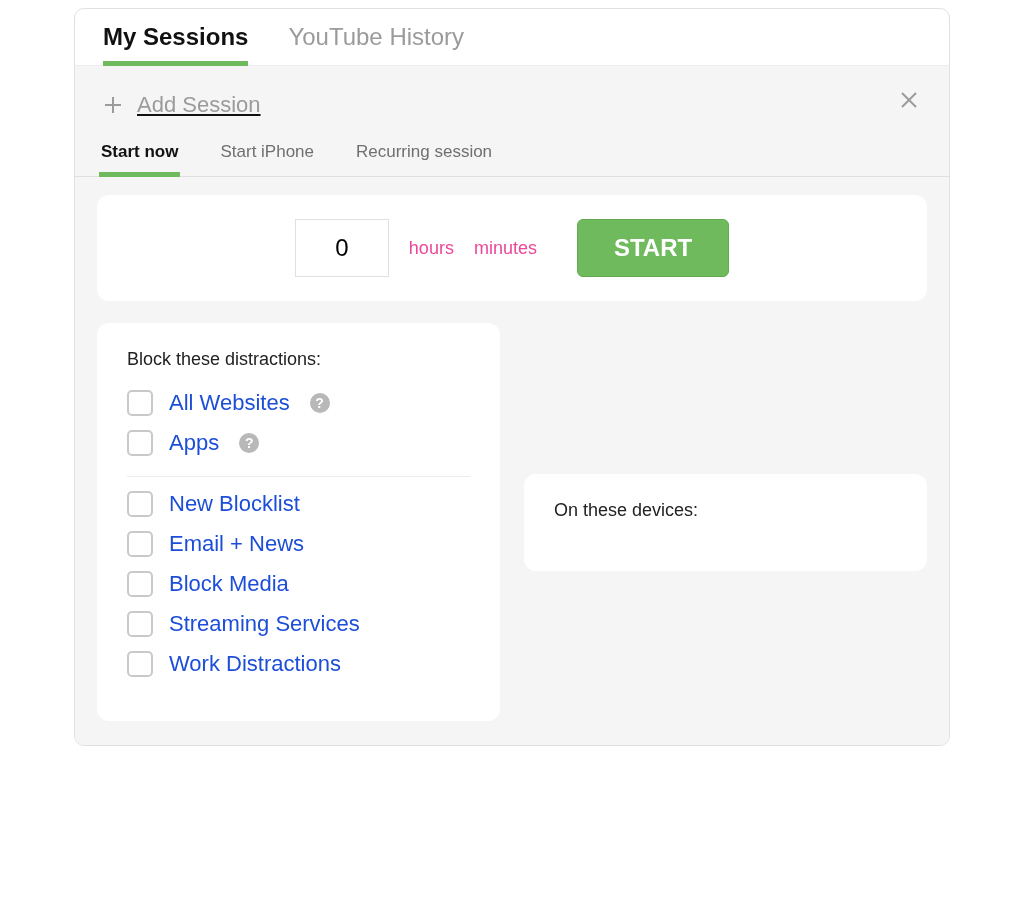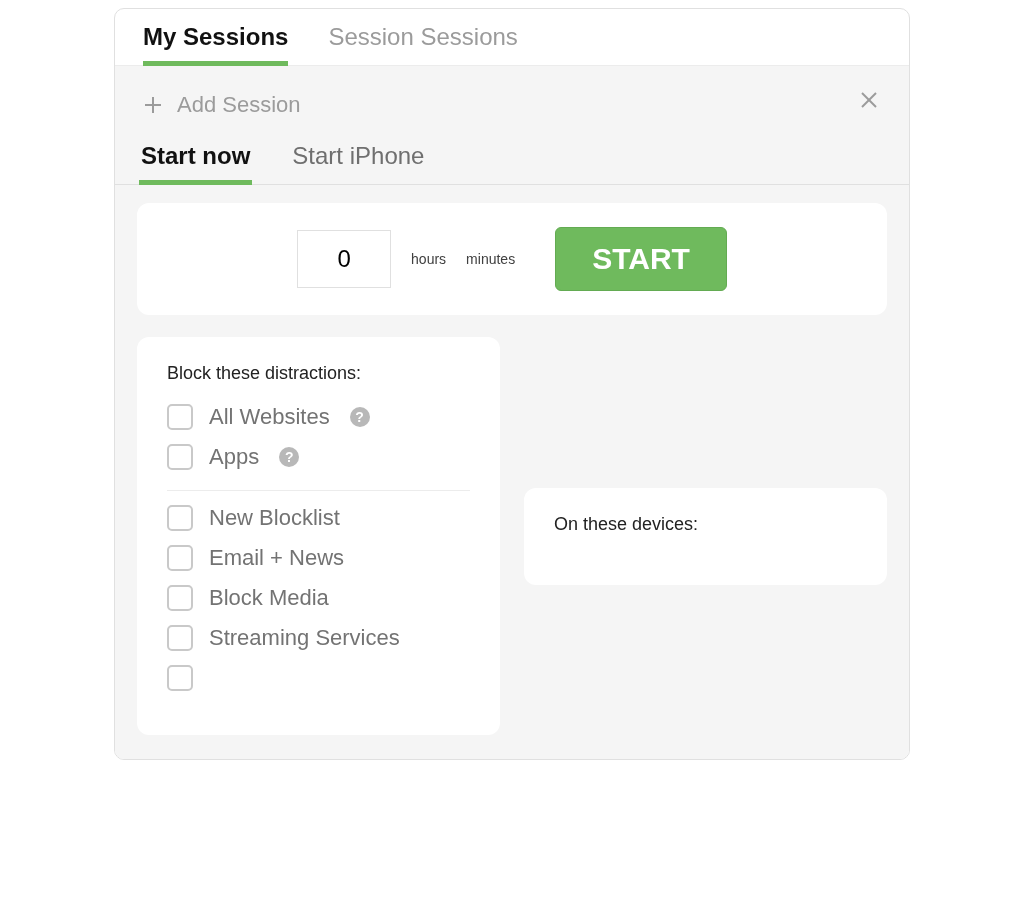--- a/index.html
+++ b/index.html
@@ -16,21 +16,21 @@
   }
   * { box-sizing: border-box; }
   body {
     margin: 0;
     font-family: -apple-system, "Helvetica Neue", Helvetica, Arial, sans-serif;
     background: #fff;
     color: var(--text-dark);
     font-size: 20px;
   }
   .window {
-    width: 796px;
+    width: 876px;
     margin: 8px auto;
     border: 1px solid var(--border);
     border-radius: 10px;
     overflow: hidden;
     background: #fff;
   }
   
   .top-tabs {
     display: flex;
     align-items: center;
@@ -60,20 +60,21 @@
   
   .panel {
     background: var(--panel-bg);
     padding: 18px 22px 24px 22px;
   }
   .add-row {
     display: flex;
     align-items: center;
     padding: 8px 4px 14px 4px;
     position: relative;
+    text-decoration: underline;
   }
   .add-row .plus {
     width: 24px; height: 24px;
     color: var(--text-muted);
     display: flex;
     align-items: center;
     justify-content: center;
     margin-right: 12px;
   }
   .add-row .add-label {
@@ -93,21 +94,21 @@
   }
   
   .sub-tabs {
     display: flex;
     gap: 42px;
     border-bottom: 1px solid var(--border);
     margin: 0 -22px;
     padding: 0 26px;
   }
   .sub-tab {
-    font-size: 24px;
+    font-size: 17px;
     color: var(--text-medium);
     padding: 10px 0 14px 0;
     position: relative;
     cursor: pointer;
   }
   .sub-tab.active {
     font-weight: 800;
     color: var(--text-dark);
   }
   .sub-tab.active::after {
@@ -130,29 +131,29 @@
   }
   .num-input {
     width: 94px;
     height: 58px;
     border: 1px solid var(--border);
     font-size: 24px;
     text-align: center;
     font-family: inherit;
   }
   .unit-label {
-    font-size: 14px;
-    color: #404040;
+    font-size: 18px;
+    color: #ec4899;
   }
   .start-btn {
     background: var(--green);
     border: 1px solid var(--green-dark);
     border-radius: 6px;
     color: #fff;
-    font-size: 30px;
+    font-size: 24px;
     font-weight: 800;
     padding: 14px 36px;
     cursor: pointer;
     margin-left: 20px;
   }
   
   .columns {
     display: flex;
     gap: 24px;
     margin-top: 22px;
@@ -187,21 +188,21 @@
     cursor: pointer;
   }
   .checkbox.checked {
     background: var(--check-blue);
     border-color: var(--check-blue);
   }
   .checkbox.checked svg { display: block; }
   .checkbox svg { display: none; }
   .check-label {
     font-size: 22px;
-    color: #737373;
+    color: #1d4ed8;
   }
   .help {
     width: 20px;
     height: 20px;
     border-radius: 50%;
     background: var(--help-gray);
     color: #fff;
     font-size: 14px;
     font-weight: 700;
     display: flex;
@@ -215,21 +216,21 @@
     margin: 20px 0 14px 0;
   }
 </style>
 </head>
 <body>
 
 <div class="window">
 
   <div class="top-tabs">
     <div class="top-tab active">My Sessions</div>
-    <div class="top-tab">Session Sessions</div>
+    <div class="top-tab">YouTube History</div>
   </div>
 
   <div class="panel">
     <div class="add-row">
       <span class="plus">
         <svg width="18" height="18" viewBox="0 0 18 18" fill="none" stroke="currentColor" stroke-width="2">
             <line x1="9" y1="1" x2="9" y2="17"></line>
             <line x1="1" y1="9" x2="17" y2="9"></line>
           </svg>
       </span>
@@ -238,20 +239,21 @@
         <svg width="20" height="20" viewBox="0 0 20 20" fill="none" stroke="currentColor" stroke-width="2">
             <line x1="3" y1="3" x2="17" y2="17"></line>
             <line x1="17" y1="3" x2="3" y2="17"></line>
           </svg>
       </span>
     </div>
 
     <div class="sub-tabs">
       <div class="sub-tab active">Start now</div>
       <div class="sub-tab">Start iPhone</div>
+      <div class="sub-tab">Recurring session</div>
     </div>
 
     <div class="time-card">
       <input class="num-input" value="0" style="">
       <span class="unit-label">hours</span>
       <span class="unit-label">minutes</span>
       <button class="start-btn">START</button>
     </div>
 
     <div class="columns">
@@ -282,20 +284,21 @@
             <div class="check-row">
               <div class="checkbox"></div>
               <span class="check-label">Block Media</span>
             </div>
             <div class="check-row">
               <div class="checkbox"></div>
               <span class="check-label">Streaming Services</span>
             </div>
             <div class="check-row">
               <div class="checkbox"></div>
+              <span class="check-label">Work Distractions</span>
             </div>
           </div>
       </div>
       <div class="card">
         <div class="card-title">On these devices:</div>
       </div>
     </div>
   </div>
 </div>
 

